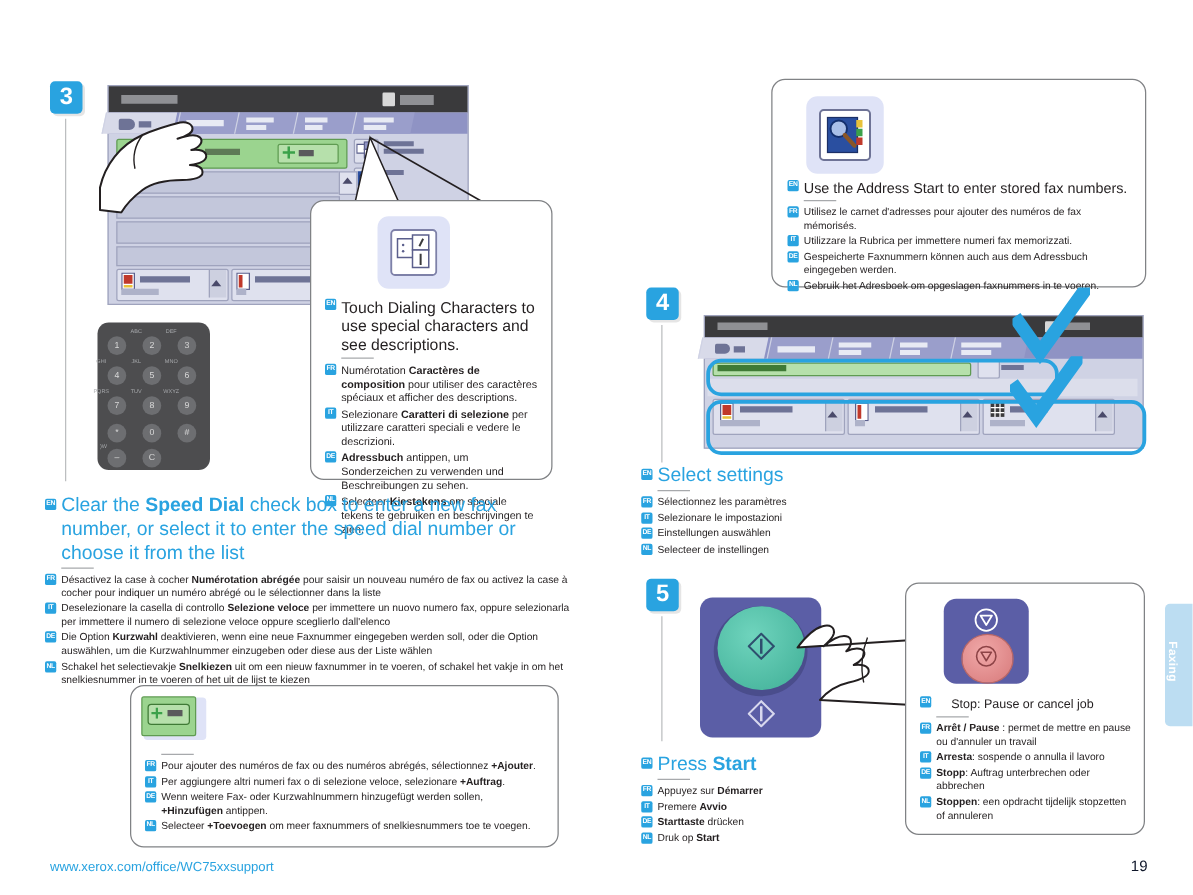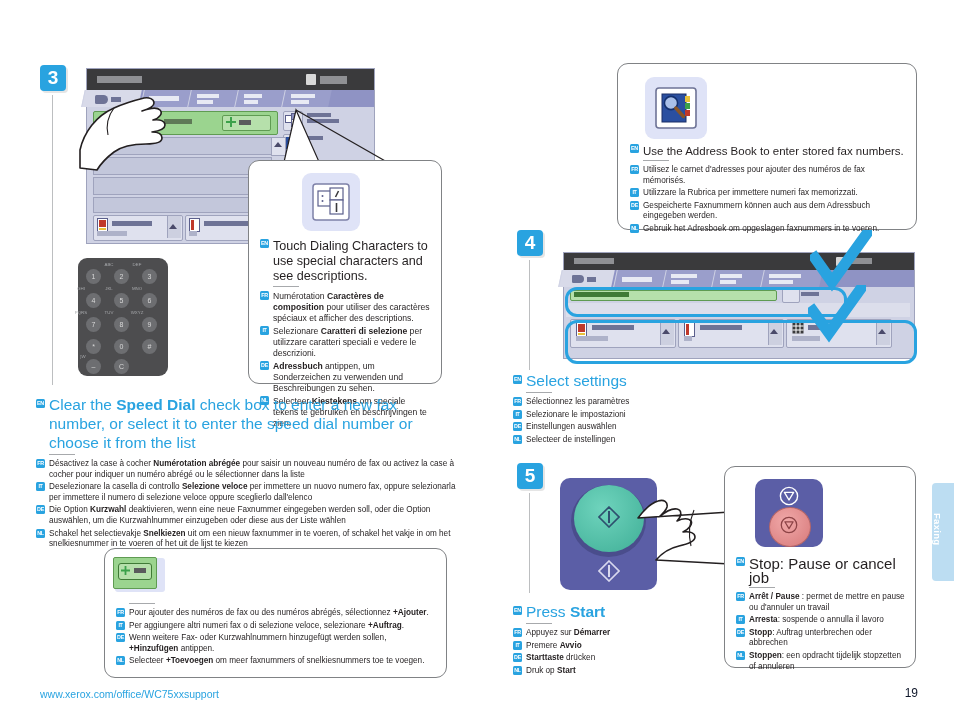--- a/index.html
+++ b/index.html
@@ -293,21 +293,21 @@
         <rect x="30" y="9" width="5" height="6" fill="#e8c23a"></rect>
         <rect x="30" y="16" width="5" height="6" fill="#3ba14a"></rect>
         <rect x="30" y="23" width="5" height="6" fill="#c0392b"></rect>
         <circle cx="16" cy="16" r="6.6" fill="#a9bfe8" stroke="#14306e" stroke-width="1.6"></circle>
         <path d="M20.8 21 L28.5 29.5" stroke="#8a5526" stroke-width="3.4" stroke-linecap="round"></path>
       </svg>
     </div>
     <div style="position:absolute;left:12px;top:80px;width:278px;">
       <div class="row">
         <span class="lang en">EN</span>
-        <span class="txt en-body" style="font-size:11.5px;line-height:14px;">Use the Address Book to enter stored fax numbers.</span>
+        <span class="txt en-body" style="font-size:11.5px;line-height:14px;">Use the Address Start to enter stored fax numbers.</span>
       </div>
       <div class="divider"></div>
       <div class="row">
         <span class="lang">FR</span>
         <span class="txt loc">Utilisez le carnet d'adresses pour ajouter des numéros de fax mémorisés.</span>
       </div>
       <div class="row">
         <span class="lang">IT</span>
         <span class="txt loc">Utilizzare la Rubrica per immettere numeri fax memorizzati.</span>
       </div>
@@ -473,21 +473,21 @@
     </svg>
     <div style="position:absolute;left:44px;top:40px;width:40px;height:38px;border-radius:50%;background:radial-gradient(circle at 40% 35%,#f0a8a8,#d7797a);border:1px solid #b86767;"></div>
     <svg style="position:absolute;left:55px;top:49px;" width="18" height="18" viewBox="0 0 20 20">
       <circle cx="10" cy="10" r="8.6" fill="none" stroke="#8d4346" stroke-width="1.4"></circle>
       <path d="M5.4 6.4 h9.2 L10 14 Z" fill="none" stroke="#8d4346" stroke-width="1.4" stroke-linejoin="round"></path>
     </svg>
 
     <div style="position:absolute;left:11px;top:90px;width:172px;">
       <div class="row">
         <span class="lang en">EN</span>
-        <span class="txt en-body" style="font-size:15px;line-height:14px;"><b>Stop</b><span>: Pause or cancel job</span></span>
+        <span class="txt en-body" style="font-size:10px;line-height:14px;margin-left:12px;"><b>Stop</b><span>: Pause or cancel job</span></span>
       </div>
       <div class="divider"></div>
       <div class="row">
         <span class="lang">FR</span>
         <span class="txt loc"><b>Arrêt / Pause</b><span> : permet de mettre en pause ou d'annuler un travail</span></span>
       </div>
       <div class="row">
         <span class="lang">IT</span>
         <span class="txt loc"><b>Arresta</b><span>: sospende o annulla il lavoro</span></span>
       </div>

